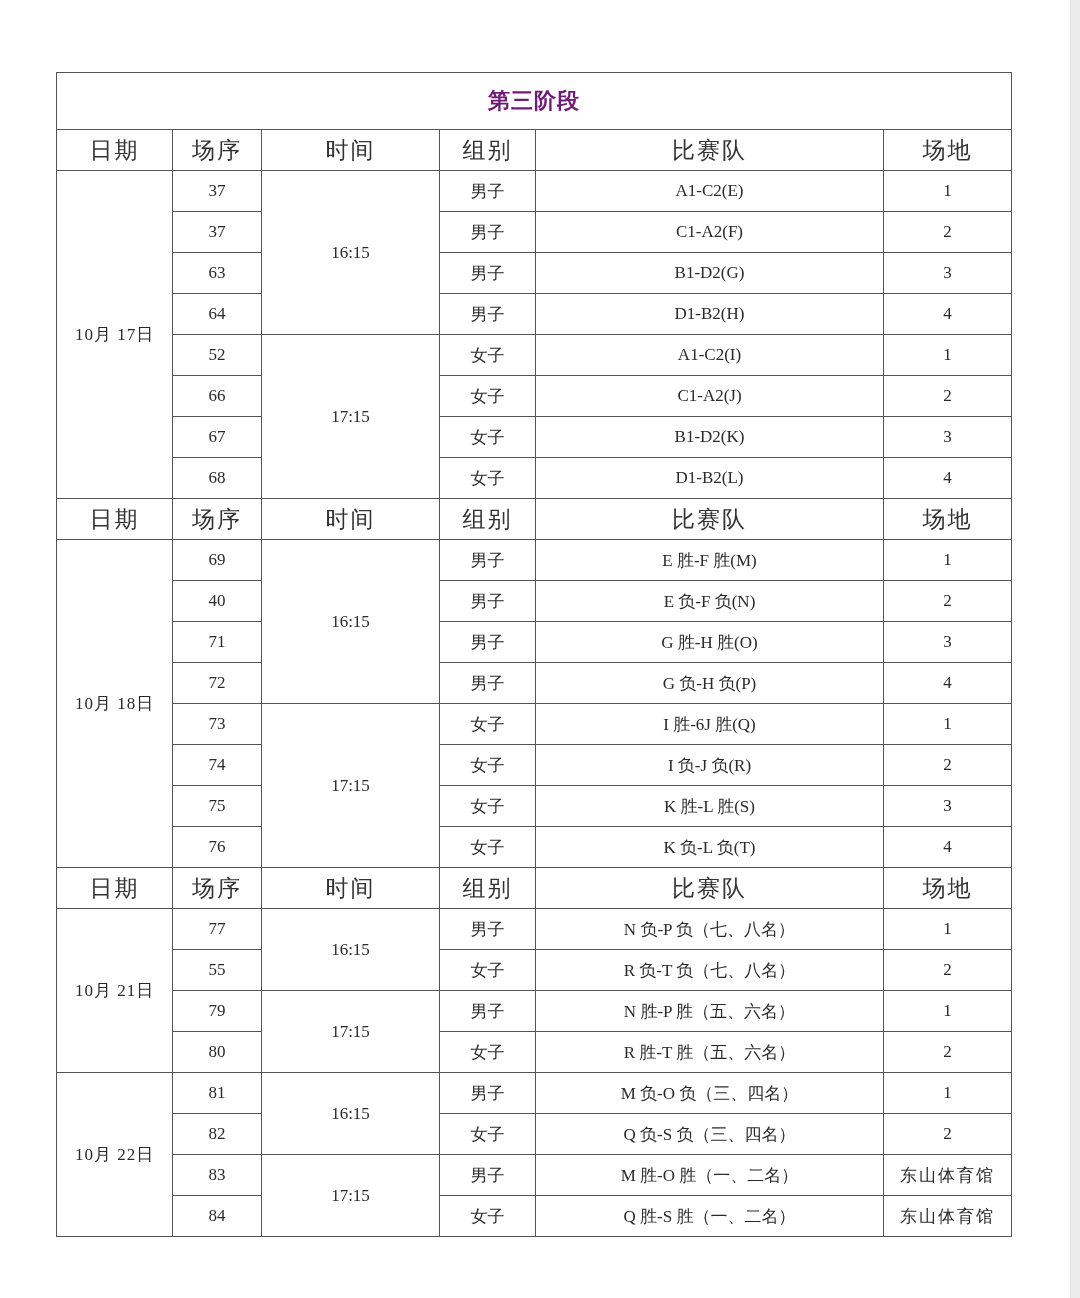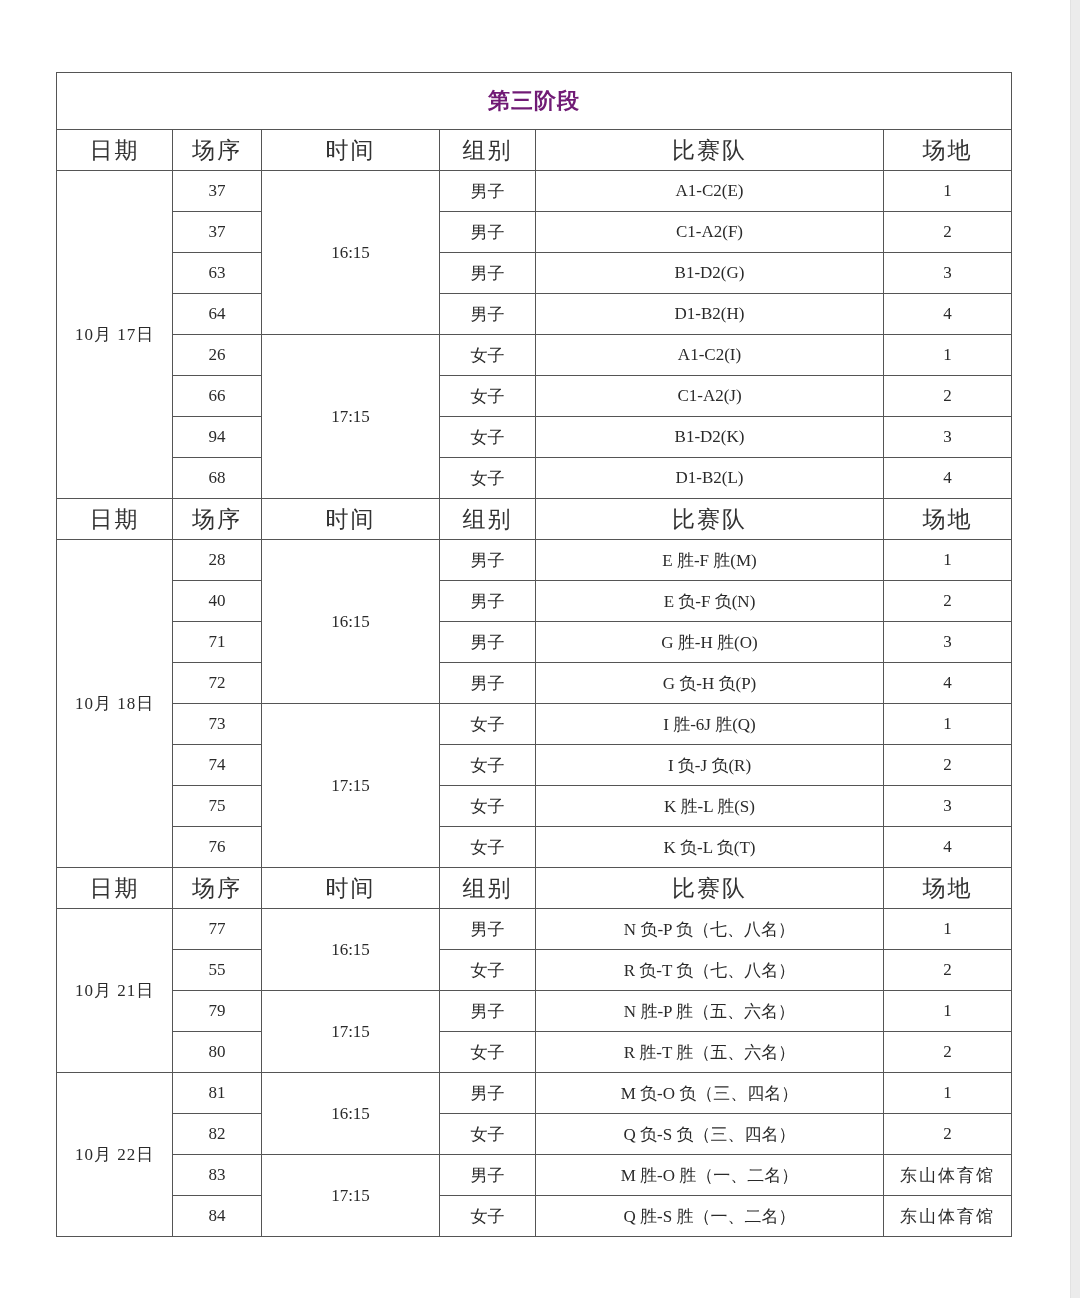--- a/index.html
+++ b/index.html
@@ -115,34 +115,34 @@
       <td>B1-D2(G)</td>
       <td>3</td>
     </tr>
     <tr class="data-row">
       <td>64</td>
       <td>男子</td>
       <td>D1-B2(H)</td>
       <td>4</td>
     </tr>
     <tr class="data-row">
-      <td>26</td>
+      <td>52</td>
       <td rowspan="4">17:15</td>
       <td>女子</td>
       <td>A1-C2(I)</td>
       <td>1</td>
     </tr>
     <tr class="data-row">
       <td>66</td>
       <td>女子</td>
       <td>C1-A2(J)</td>
       <td>2</td>
     </tr>
     <tr class="data-row">
-      <td>94</td>
+      <td>67</td>
       <td>女子</td>
       <td>B1-D2(K)</td>
       <td>3</td>
     </tr>
     <tr class="data-row">
       <td>68</td>
       <td>女子</td>
       <td>D1-B2(L)</td>
       <td>4</td>
     </tr>
@@ -151,21 +151,21 @@
       <th>日期</th>
       <th>场序</th>
       <th>时间</th>
       <th>组别</th>
       <th>比赛队</th>
       <th>场地</th>
     </tr>
 
     <tr class="data-row">
       <td rowspan="8" class="date-cell">10月 18日</td>
-      <td>28</td>
+      <td>69</td>
       <td rowspan="4">16:15</td>
       <td>男子</td>
       <td>E 胜-F 胜(M)</td>
       <td>1</td>
     </tr>
     <tr class="data-row">
       <td>40</td>
       <td>男子</td>
       <td>E 负-F 负(N)</td>
       <td>2</td>

